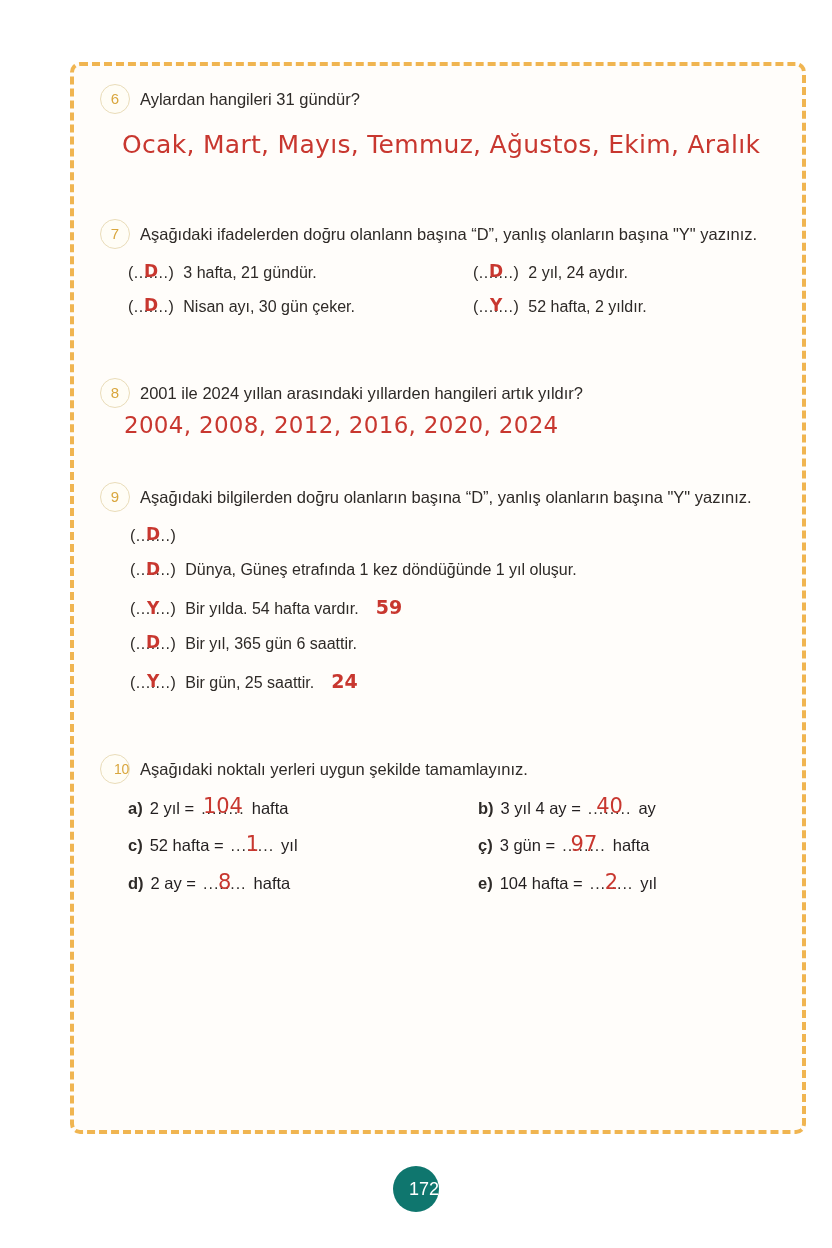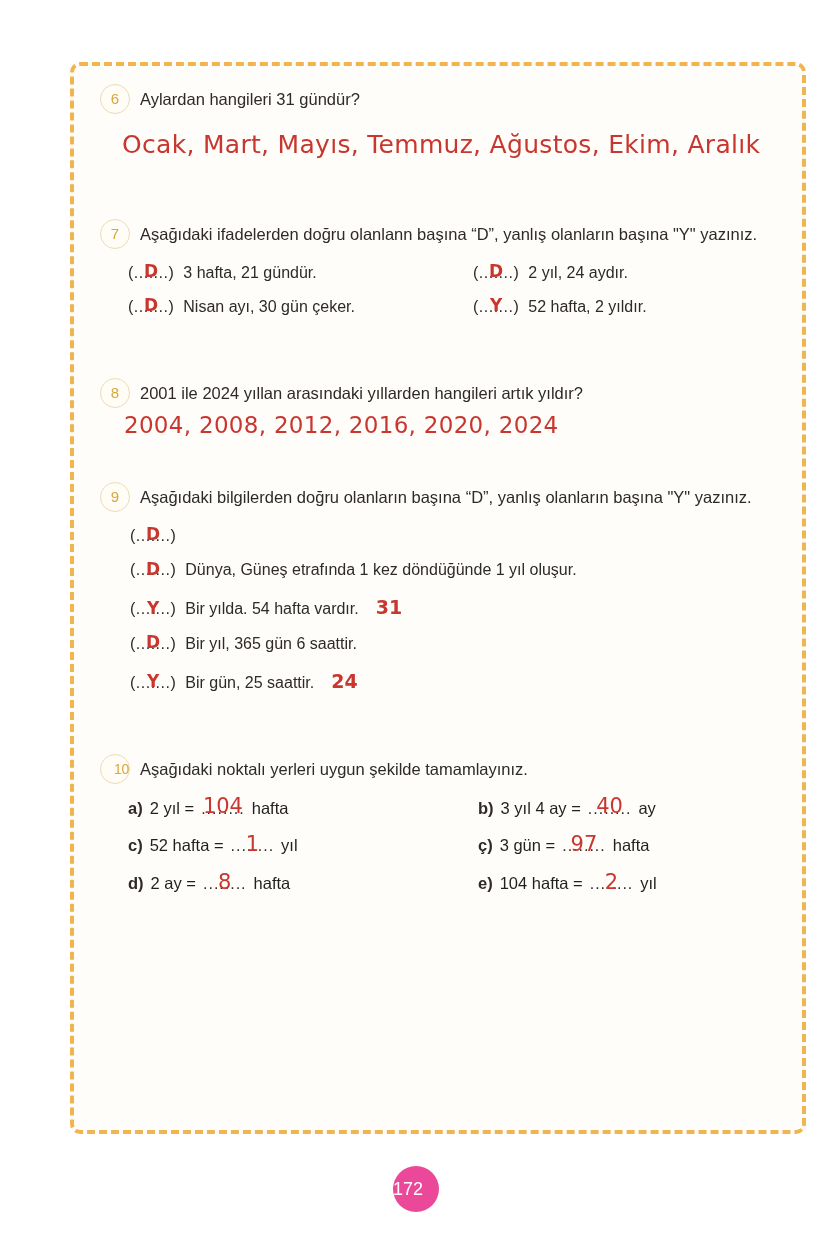--- a/index.html
+++ b/index.html
@@ -161,25 +161,25 @@
 
   
   .page-badge {
     position: absolute;
     left: 50%;
     top: 1166px;
     transform: translateX(-50%);
     width: 46px;
     height: 46px;
     border-radius: 50%;
-    background: #ec4899;
+    background: #0f766e;
     color: #ffffff;
     font-size: 18px;
     line-height: 46px;
-    text-align: left;
+    text-align: right;
     font-family: "Liberation Sans", sans-serif;
   }
   .spacer-md { height: 44px; }
   .spacer-lg { height: 60px; }
 </style>
 </head>
 <body>
 
 <div class="panel">
 
@@ -239,21 +239,21 @@
       <div class="dy-item">
         <span class="blank-paren"><span class="dots">(.......)</span><span class="mark">D</span></span>
       </div>
       <div class="dy-item">
         <span class="blank-paren"><span class="dots">(.......)</span><span class="mark">D</span></span>
         <span class="dy-label">Dünya, Güneş etrafında 1 kez döndüğünde 1 yıl oluşur.</span>
       </div>
       <div class="dy-item">
         <span class="blank-paren"><span class="dots">(.......)</span><span class="mark">Y</span></span>
         <span class="dy-label">Bir yılda. 54 hafta vardır.</span>
-        <span class="inline-fix">31</span>
+        <span class="inline-fix">59</span>
       </div>
       <div class="dy-item">
         <span class="blank-paren"><span class="dots">(.......)</span><span class="mark">D</span></span>
         <span class="dy-label">Bir yıl, 365 gün 6 saattir.</span>
       </div>
       <div class="dy-item">
         <span class="blank-paren"><span class="dots">(.......)</span><span class="mark">Y</span></span>
         <span class="dy-label">Bir gün, 25 saattir.</span>
         <span class="inline-fix">24</span>
       </div>

